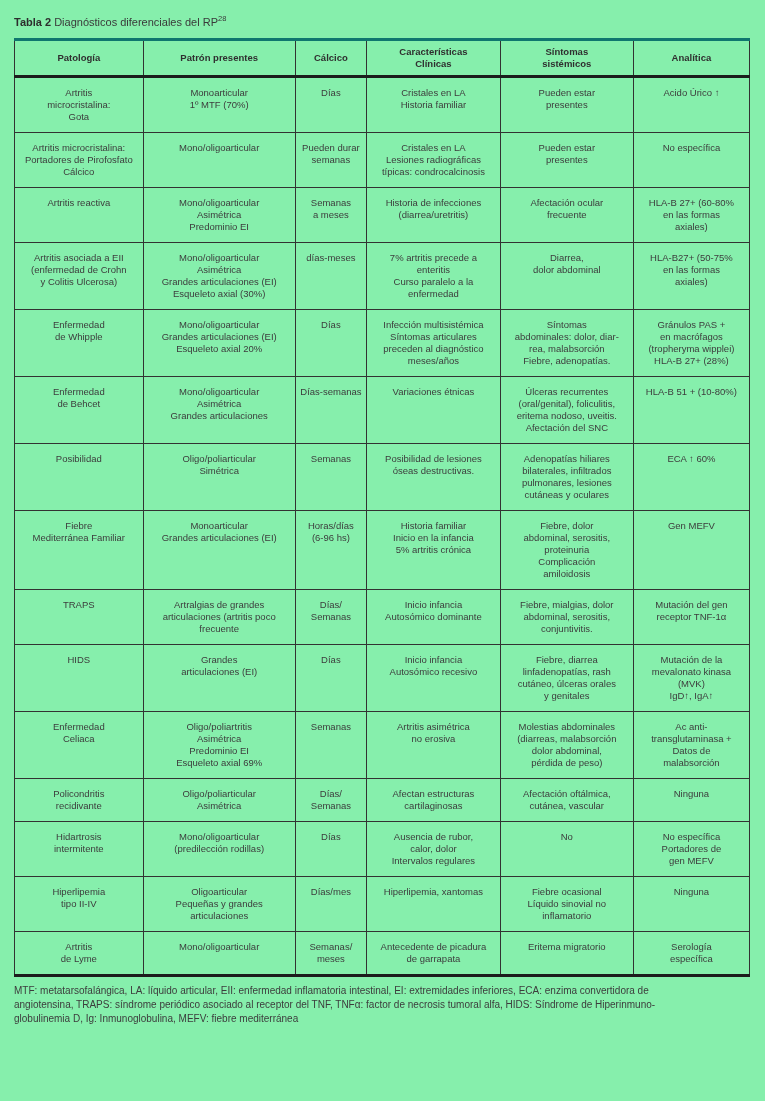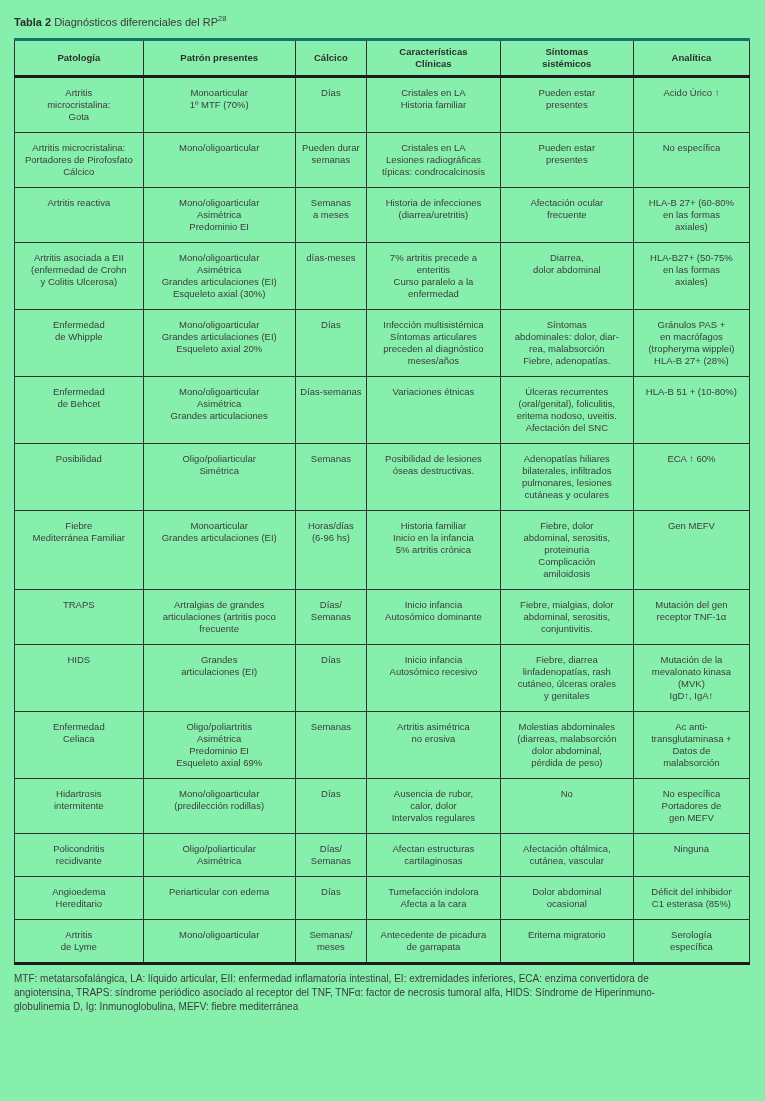--- a/index.html
+++ b/index.html
@@ -258,57 +258,58 @@
           <td>Molestias abdominales
 (diarreas, malabsorción
 dolor abdominal,
 pérdida de peso)</td>
           <td>Ac anti-
 transglutaminasa +
 Datos de
 malabsorción</td>
         </tr>
         <tr>
-          <td>Hidartrosis
-intermitente</td>
-          <td>Mono/oligoarticular
-(predilección rodillas)</td>
-          <td>Días</td>
-          <td>Ausencia de rubor,
-calor, dolor
-Intervalos regulares</td>
-          <td>No</td>
-          <td>No específica
-Portadores de
-gen MEFV</td>
-        </tr>
-        <tr>
           <td>Policondritis
 recidivante</td>
           <td>Oligo/poliarticular
 Asimétrica</td>
           <td>Días/
 Semanas</td>
           <td>Afectan estructuras
 cartilaginosas</td>
           <td>Afectación oftálmica,
 cutánea, vascular</td>
           <td>Ninguna</td>
         </tr>
         <tr>
-          <td>Angioedema
-Hereditario</td>
-          <td>Periarticular con edema</td>
+          <td>Hidartrosis
+intermitente</td>
+          <td>Mono/oligoarticular
+(predilección rodillas)</td>
           <td>Días</td>
-          <td>Tumefacción indolora
-Afecta a la cara</td>
-          <td>Dolor abdominal
-ocasional</td>
-          <td>Déficit del inhibidor
-C1 esterasa (85%)</td>
+          <td>Ausencia de rubor,
+calor, dolor
+Intervalos regulares</td>
+          <td>No</td>
+          <td>No específica
+Portadores de
+gen MEFV</td>
+        </tr>
+        <tr>
+          <td>Hiperlipemia
+tipo II-IV</td>
+          <td>Oligoarticular
+Pequeñas y grandes
+articulaciones</td>
+          <td>Días/mes</td>
+          <td>Hiperlipemia, xantomas</td>
+          <td>Fiebre ocasional
+Líquido sinovial no
+inflamatorio</td>
+          <td>Ninguna</td>
         </tr>
         <tr>
           <td>Artritis
 de Lyme</td>
           <td>Mono/oligoarticular</td>
           <td>Semanas/
 meses</td>
           <td>Antecedente de picadura
 de garrapata</td>
           <td>Eritema migratorio</td>

